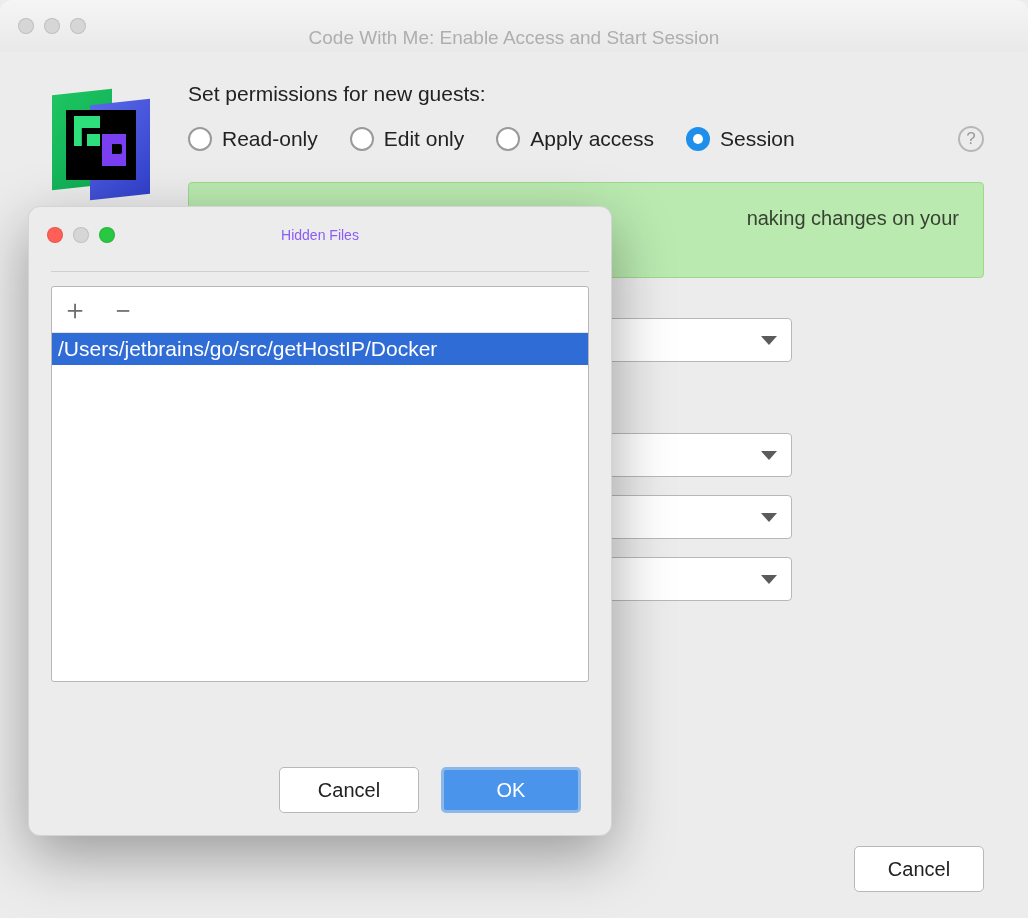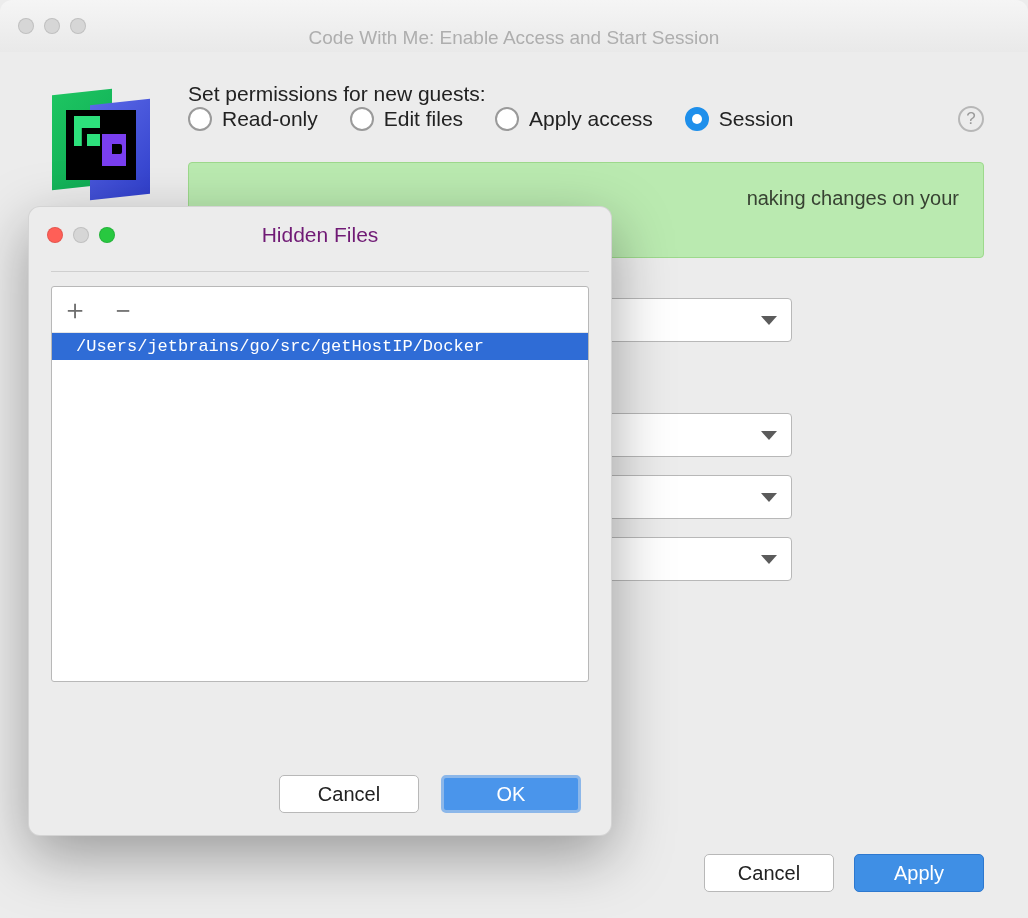--- a/index.html
+++ b/index.html
@@ -99,20 +99,21 @@
     background: #7a3ff0;
   }
   .logo-p::after{
     content:"";position:absolute;left:10px;top:10px;width:10px;height:10px;background:#000;border-radius:0 2px 2px 0;
   }
 
   .permissions-col { flex: 1; }
   .permissions-heading {
     font-size: 21px;
     color: #222;
+    margin-bottom: 20px;
   }
   .radio-row {
     display: flex;
     align-items: center;
     gap: 32px;
   }
   .radio-wrap {
     display: flex;
     align-items: center;
     gap: 10px;
@@ -218,21 +219,21 @@
   .mic-icon svg, .cam-icon svg { width:24px; height:24px; }
 
   .main-footer {
     position: absolute;
     bottom: 26px;
     right: 44px;
     display: flex;
     gap: 20px;
   }
   .btn {
-    height: 38px;
+    height: 46px;
     padding: 0 28px;
     font-size: 20px;
     border-radius: 5px;
     cursor: pointer;
     display: flex;
     align-items: center;
     justify-content: center;
     min-width: 130px;
   }
   .btn-default {
@@ -260,22 +261,22 @@
   }
   .modal .titlebar {
     height: 56px;
     background: transparent;
     justify-content: center;
   }
   .modal .traffic-lights .red { background: #ff5f57; }
   .modal .traffic-lights .yellow { background: #d6d6d6; }
   .modal .traffic-lights .green { background: #28c840; }
   .modal .modal-title {
-    font-size: 21px;
-    color: #701a75;
+    font-size: 14px;
+    color: #8b5cf6;
     text-align: center;
     width: 100%;
   }
   .modal-divider {
     height: 1px;
     background: #cfcfcf;
     margin: 8px 22px 14px 22px;
   }
   .list-panel {
     margin: 0 22px;
@@ -299,25 +300,24 @@
     cursor: pointer;
     line-height: 1;
     display: flex;
     align-items: center;
     justify-content: center;
     width: 22px;
   }
   .list-row {
     background: #2f6cd6;
     color: #fff;
-    font-size: 17px;
-    padding: 4px 24px;
+    font-size: 21px;
+    padding: 4px 6px;
     white-space: nowrap;
     overflow: hidden;
-    font-family: Liberation Mono, monospace;
   }
   .modal-footer {
     position: absolute;
     bottom: 22px;
     right: 30px;
     display: flex;
     gap: 22px;
   }
   .modal-footer .btn { min-width: 140px; }
   .modal-footer .btn-primary {
@@ -352,21 +352,21 @@
       </div>
       <div class="permissions-col">
         <div class="permissions-heading">Set permissions for new guests:</div>
         <div class="radio-row">
           <div class="radio-wrap">
             <span class="radio"></span>
             <span>Read-only</span>
           </div>
           <div class="radio-wrap">
             <span class="radio"></span>
-            <span>Edit files</span>
+            <span>Edit only</span>
           </div>
           <div class="radio-wrap">
             <span class="radio"></span>
             <span>Apply access</span>
           </div>
           <div class="radio-wrap">
             <span class="radio checked"></span>
             <span>Session</span>
           </div>
           <div class="help-icon">?</div>
@@ -416,23 +416,20 @@
         </svg>
       </span>
     </div>
 
   </div>
 
   <div class="main-footer">
     <div class="btn btn-default">
       <span>Cancel</span>
     </div>
-    <div class="btn btn-primary">
-      <span>Apply</span>
-    </div>
   </div>
 
 </div>
 
 <div class="modal">
   <div class="titlebar">
     <div class="traffic-lights">
       <div class="traffic-dot red"></div>
       <div class="traffic-dot yellow"></div>
       <div class="traffic-dot green"></div>

